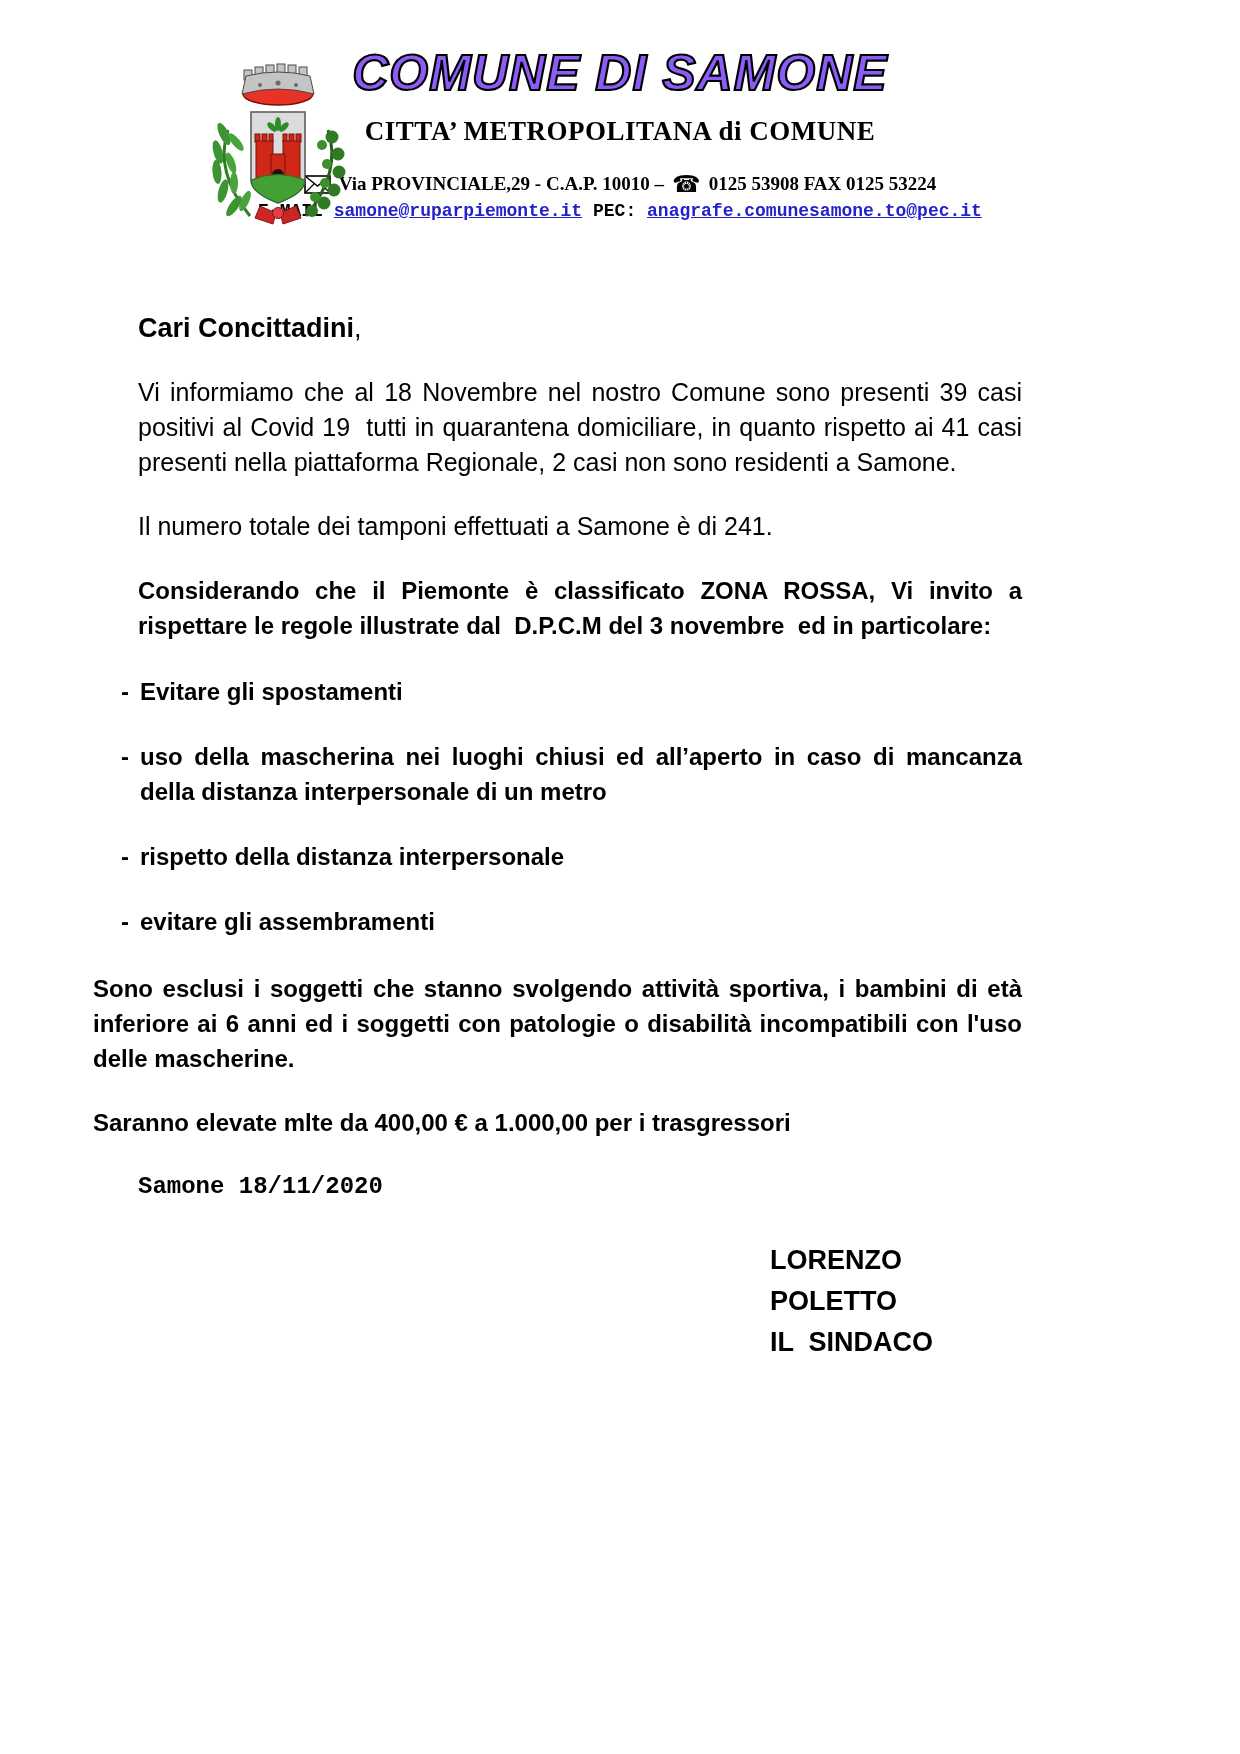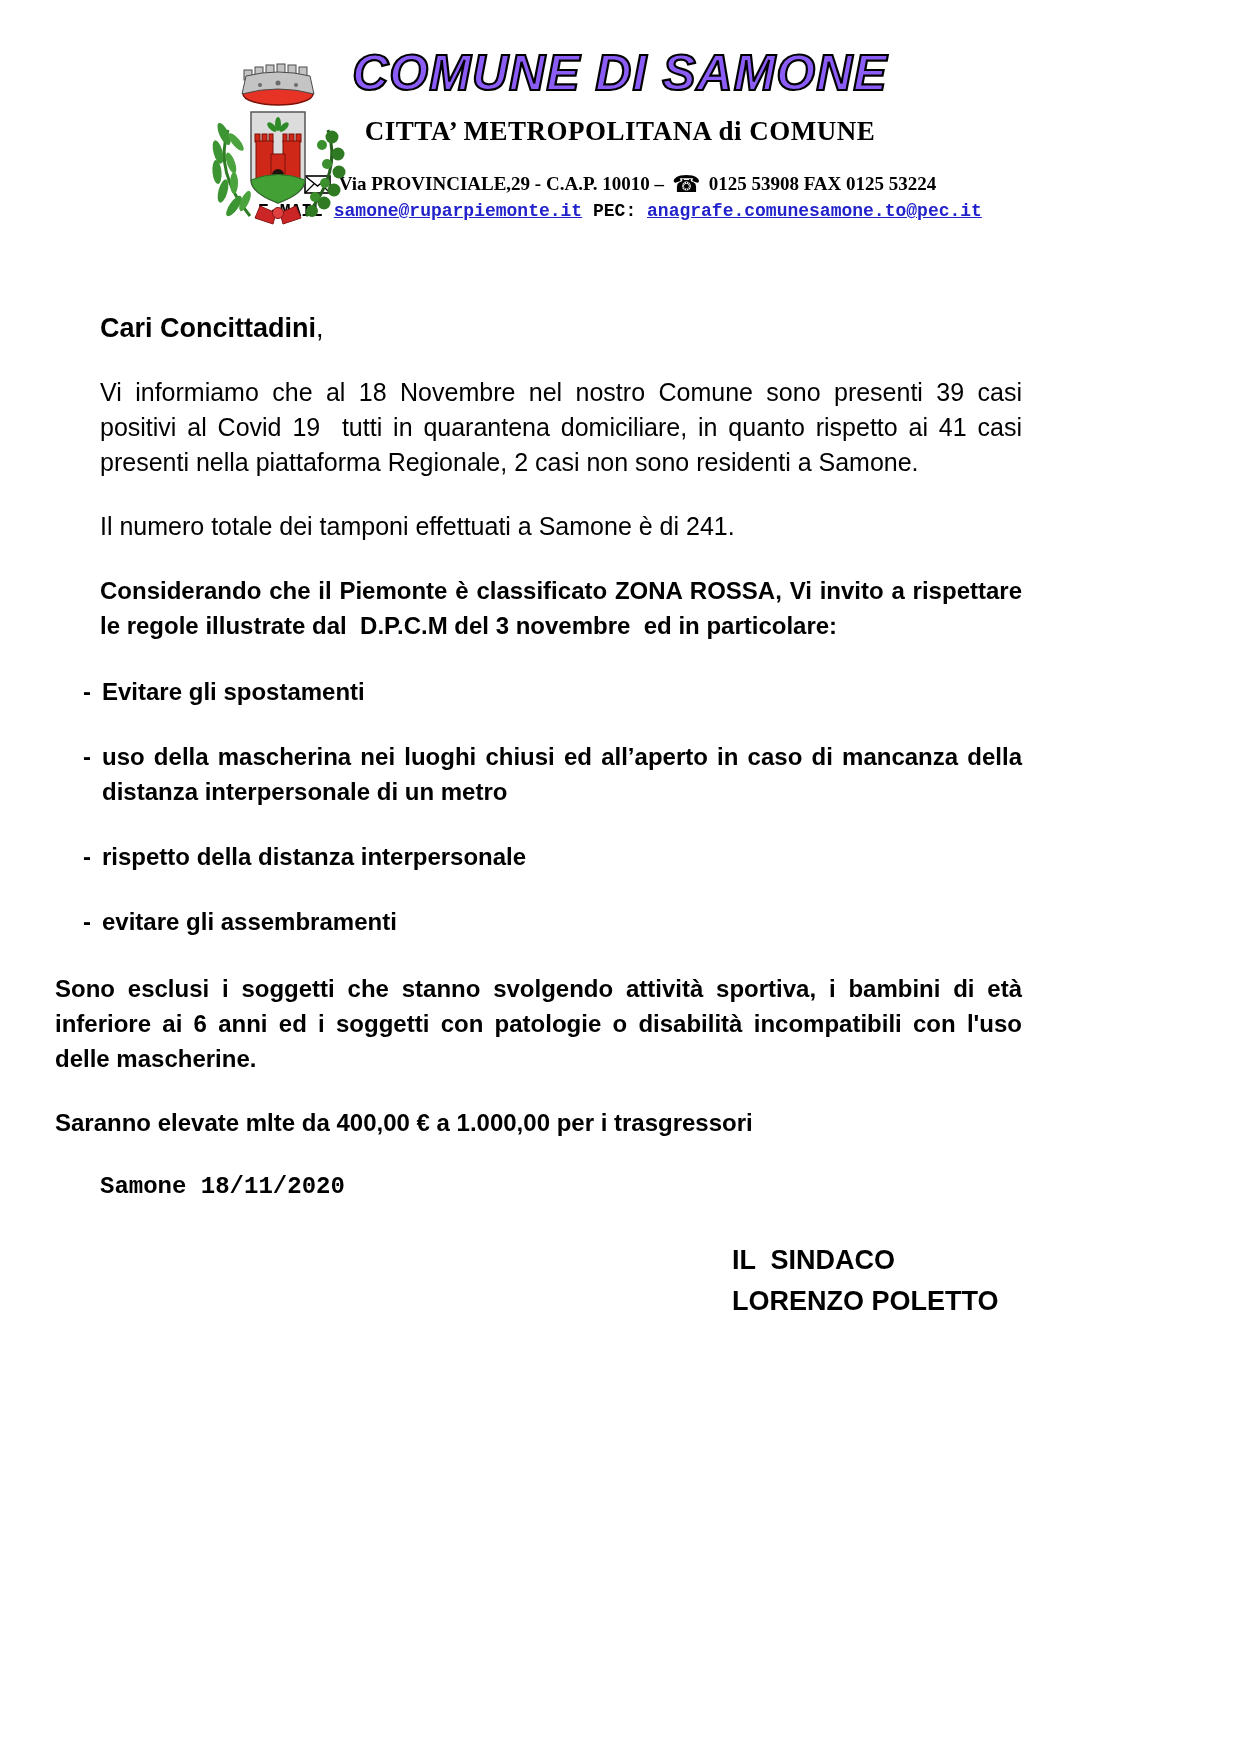--- a/index.html
+++ b/index.html
@@ -35,21 +35,21 @@
   }
   .env-icon { width:27px; height:19px; display:inline-block; }
   .phone-glyph { font-family:"DejaVu Sans", sans-serif; font-size:23px; line-height:1; }
   .email-line {
     margin-top:4px;
     font-family:Liberation Mono, monospace;
     font-weight:bold; font-size:18px; line-height:23px;
   }
   .link { color:var(--link-color,#2222cc); text-decoration:underline; cursor:pointer; }
   
-  .doc-body { margin:88px 218px 0 55px; }
+  .doc-body { margin:88px 218px 0 93px; }
   .doc-body p { margin:0 0 29px; font-size:25px; line-height:35px; }
   .indent { padding-left:45px; }
   .just { text-align:justify; }
   .bold { font-weight:bold; }
   p.salutation { font-size:27px; }
   p.intro { font-size:24px; margin-bottom:31px; }
   p.wide { font-size:24px; }
   .bullet { display:flex; margin:0 0 30px; font-weight:bold; font-size:24px; line-height:35px; }
   .bullet .dash { flex:none; width:47px; padding-left:28px; box-sizing:border-box; }
   .bullet .btext { flex:1; text-align:justify; }
@@ -199,18 +199,18 @@
     </div>
 
     <p class="wide just bold">Sono esclusi i soggetti che stanno svolgendo attività sportiva, i bambini di età inferiore ai 6 anni ed i soggetti con patologie o disabilità incompatibili con l'uso delle mascherine.</p>
 
     <p class="wide bold">Saranno elevate mlte da 400,00 € a 1.000,00 per i trasgressori</p>
 
 
     <p class="date-line">Samone 18/11/2020</p>
 
     <div class="signature">
+      <div>LORENZO POLETTO</div>
       <div>IL &nbsp;SINDACO</div>
-      <div>LORENZO POLETTO</div>
     </div>
 
   </main>
 </div>
 
 </body></html>

